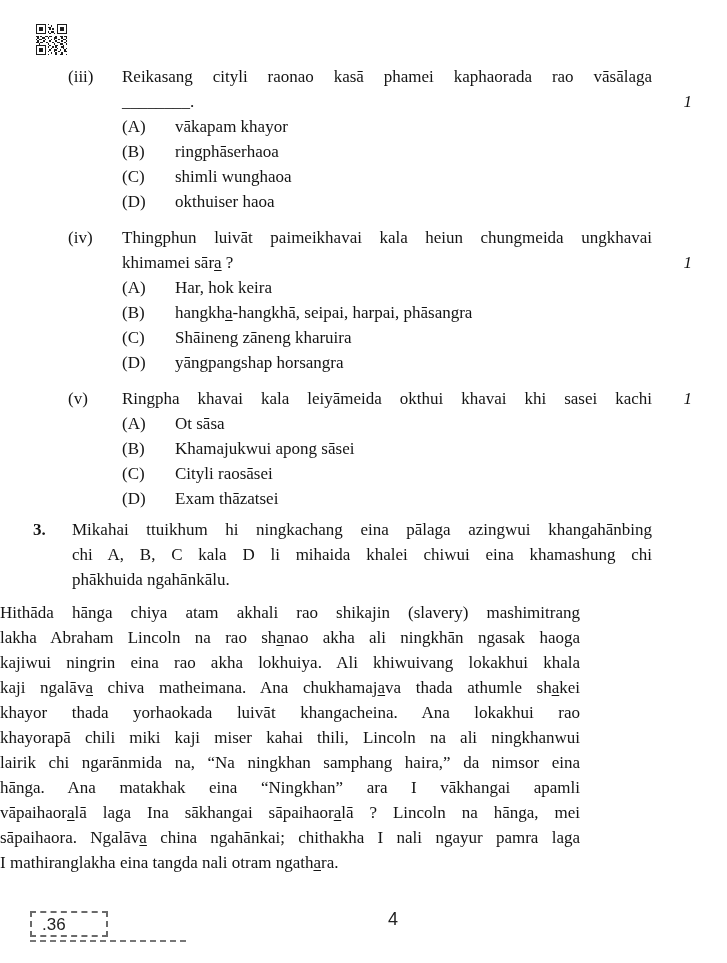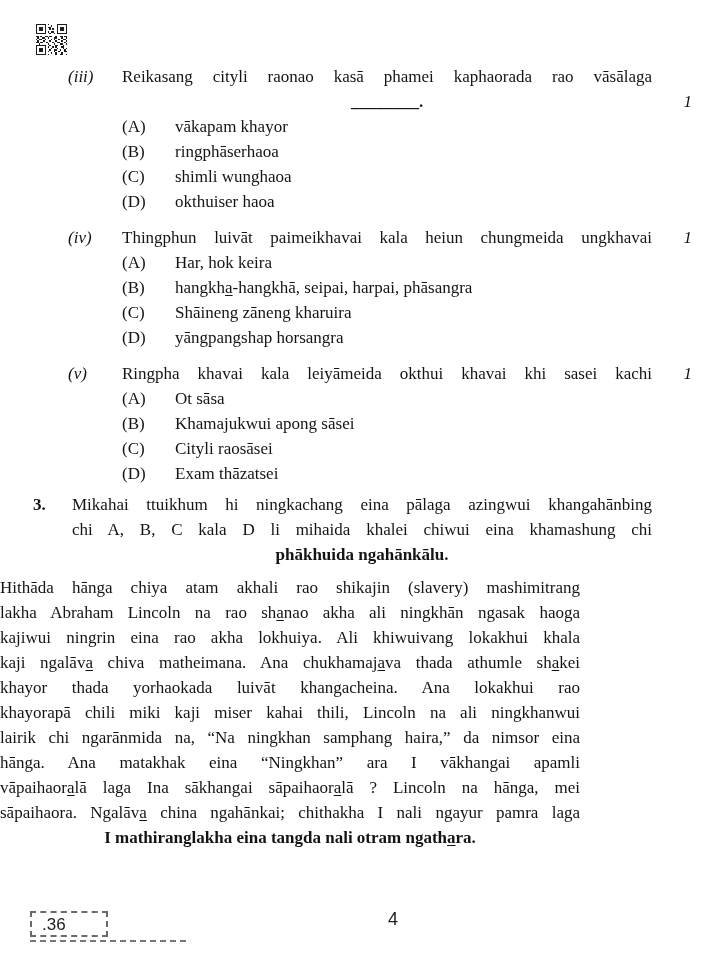--- a/index.html
+++ b/index.html
@@ -14,37 +14,37 @@
 
   .qr { position: absolute; left: 36px; top: 24px; width: 31px; height: 31px; }
   .qr svg { width: 100%; height: 100%; }
 
   .content { position: absolute; left: 0; top: 64px; width: 727px; }
 
   
   .subq { margin-bottom: 11px; }
   .subq.tight { margin-bottom: 6px; }
   .subq-row { display: flex; padding-left: 68px; }
-  .subq-label { width: 54px; flex: none; line-height: 25px; font-style: italic; }
+  .subq-label { width: 54px; flex: none; line-height: 25px; }
   .subq-stem { width: 530px; flex: none; line-height: 25px; }
   .subq-marks { width: 40px; flex: none; align-self: flex-end; font-style: italic; text-align: right; line-height: 25px; }
   .options { padding-left: 122px; }
   .option { display: flex; line-height: 25px; }
   .opt-letter { width: 53px; flex: none; }
   .opt-text { flex: 1; }
 
   
   .q3-row { display: flex; padding-left: 33px; margin-bottom: 8px; }
   .q3-num { width: 39px; flex: none; font-weight: bold; line-height: 25px; }
   .q3-stem { width: 580px; flex: none; line-height: 25px; }
   .passage { width: 580px; line-height: 25px; }
 
   
   .jline { text-align: justify; text-align-last: justify; }
-  .lline { text-align: center; font-weight: bold; }
+  .lline { text-align: left; }
 
   
   .code-box {
     position: absolute; left: 30px; top: 911px; width: 78px; height: 26px;
     border: 2px dashed #6a6a6a; box-sizing: border-box;
     display: flex; align-items: flex-end; padding-left: 10px;
     font-family: "Liberation Sans", "DejaVu Sans", sans-serif; font-size: 17px; color: #222;
   }
   .code-underline {
     position: absolute; left: 30px; top: 940px; width: 156px; height: 0;
@@ -175,20 +175,21 @@
           <span class="opt-text">okthuiser haoa</span>
         </div>
     </div>
   </section>
 
   <section class="subq">
     <div class="subq-row">
       <div class="subq-label">(iv)</div>
       <div class="subq-stem">
           <div class="jline">Thingphun luivāt paimeikhavai kala heiun chungmeida ungkhavai</div>
+          <div class="lline">khimamei sār<u>a</u> ?</div>
         </div>
       <div class="subq-marks">1</div>
     </div>
     <div class="options">
       <div class="option">
           <span class="opt-letter">(A)</span>
           <span class="opt-text">Har, hok keira</span>
         </div>
       <div class="option">
           <span class="opt-letter">(B)</span>

